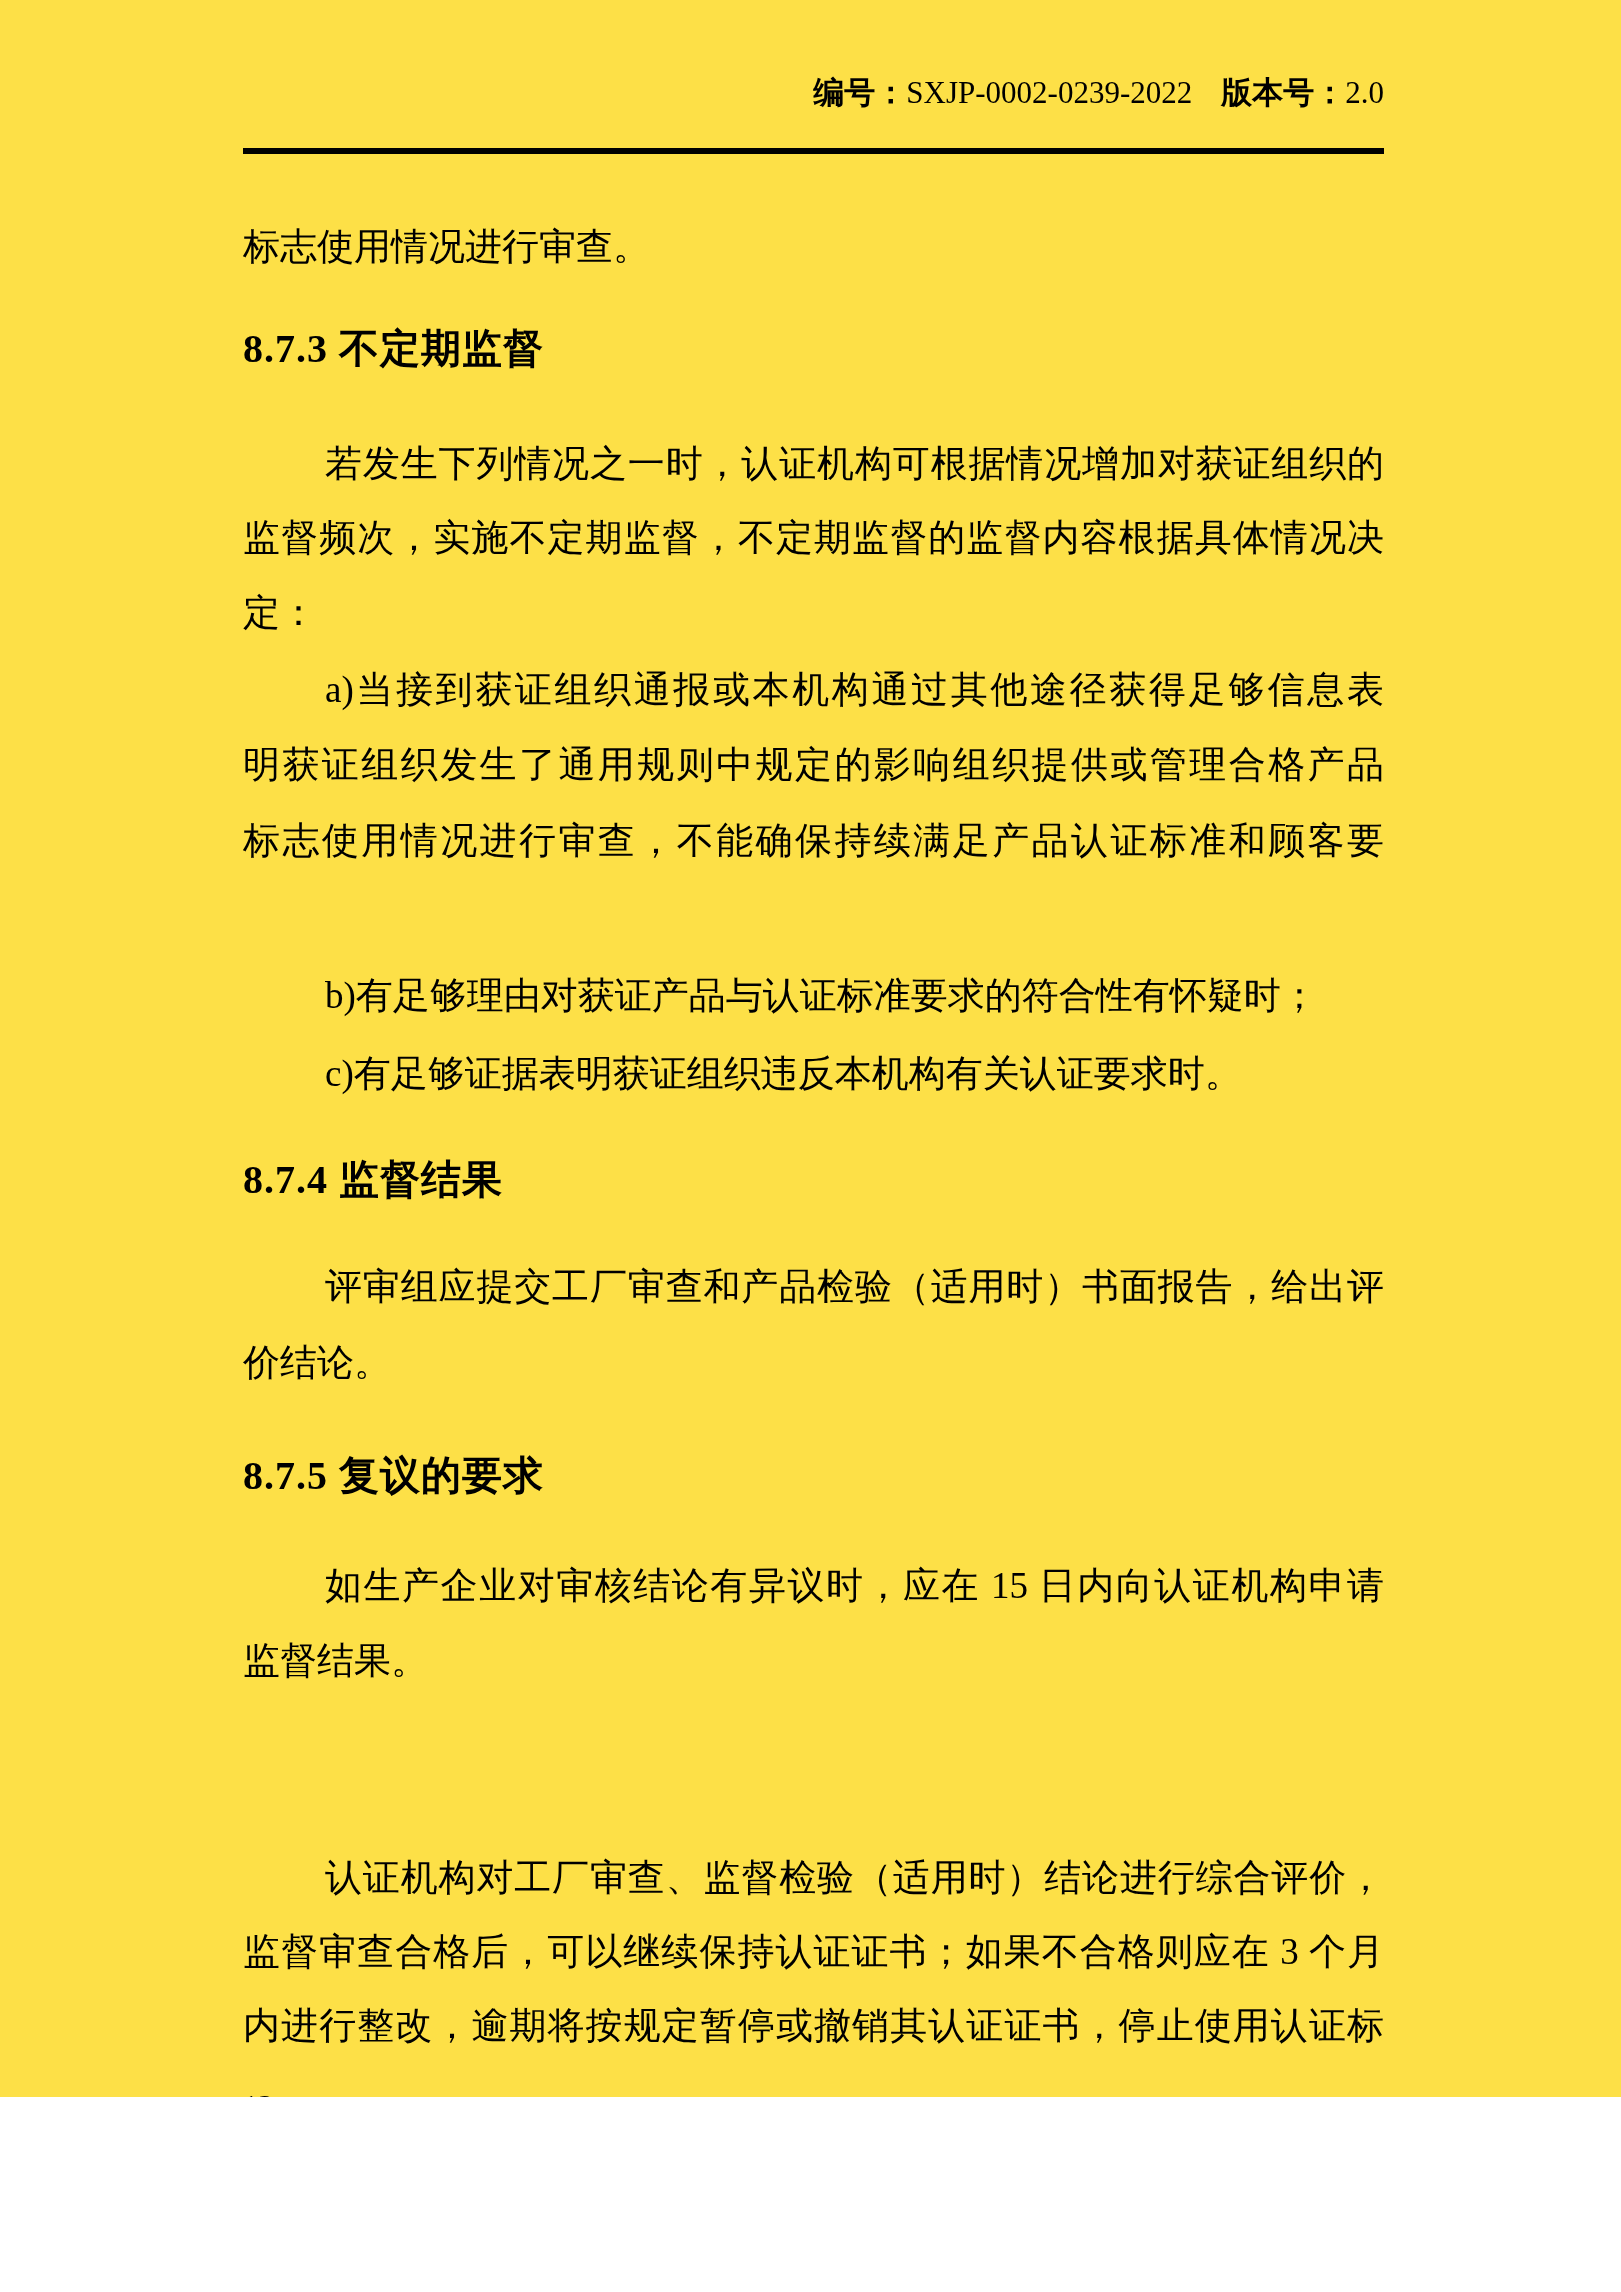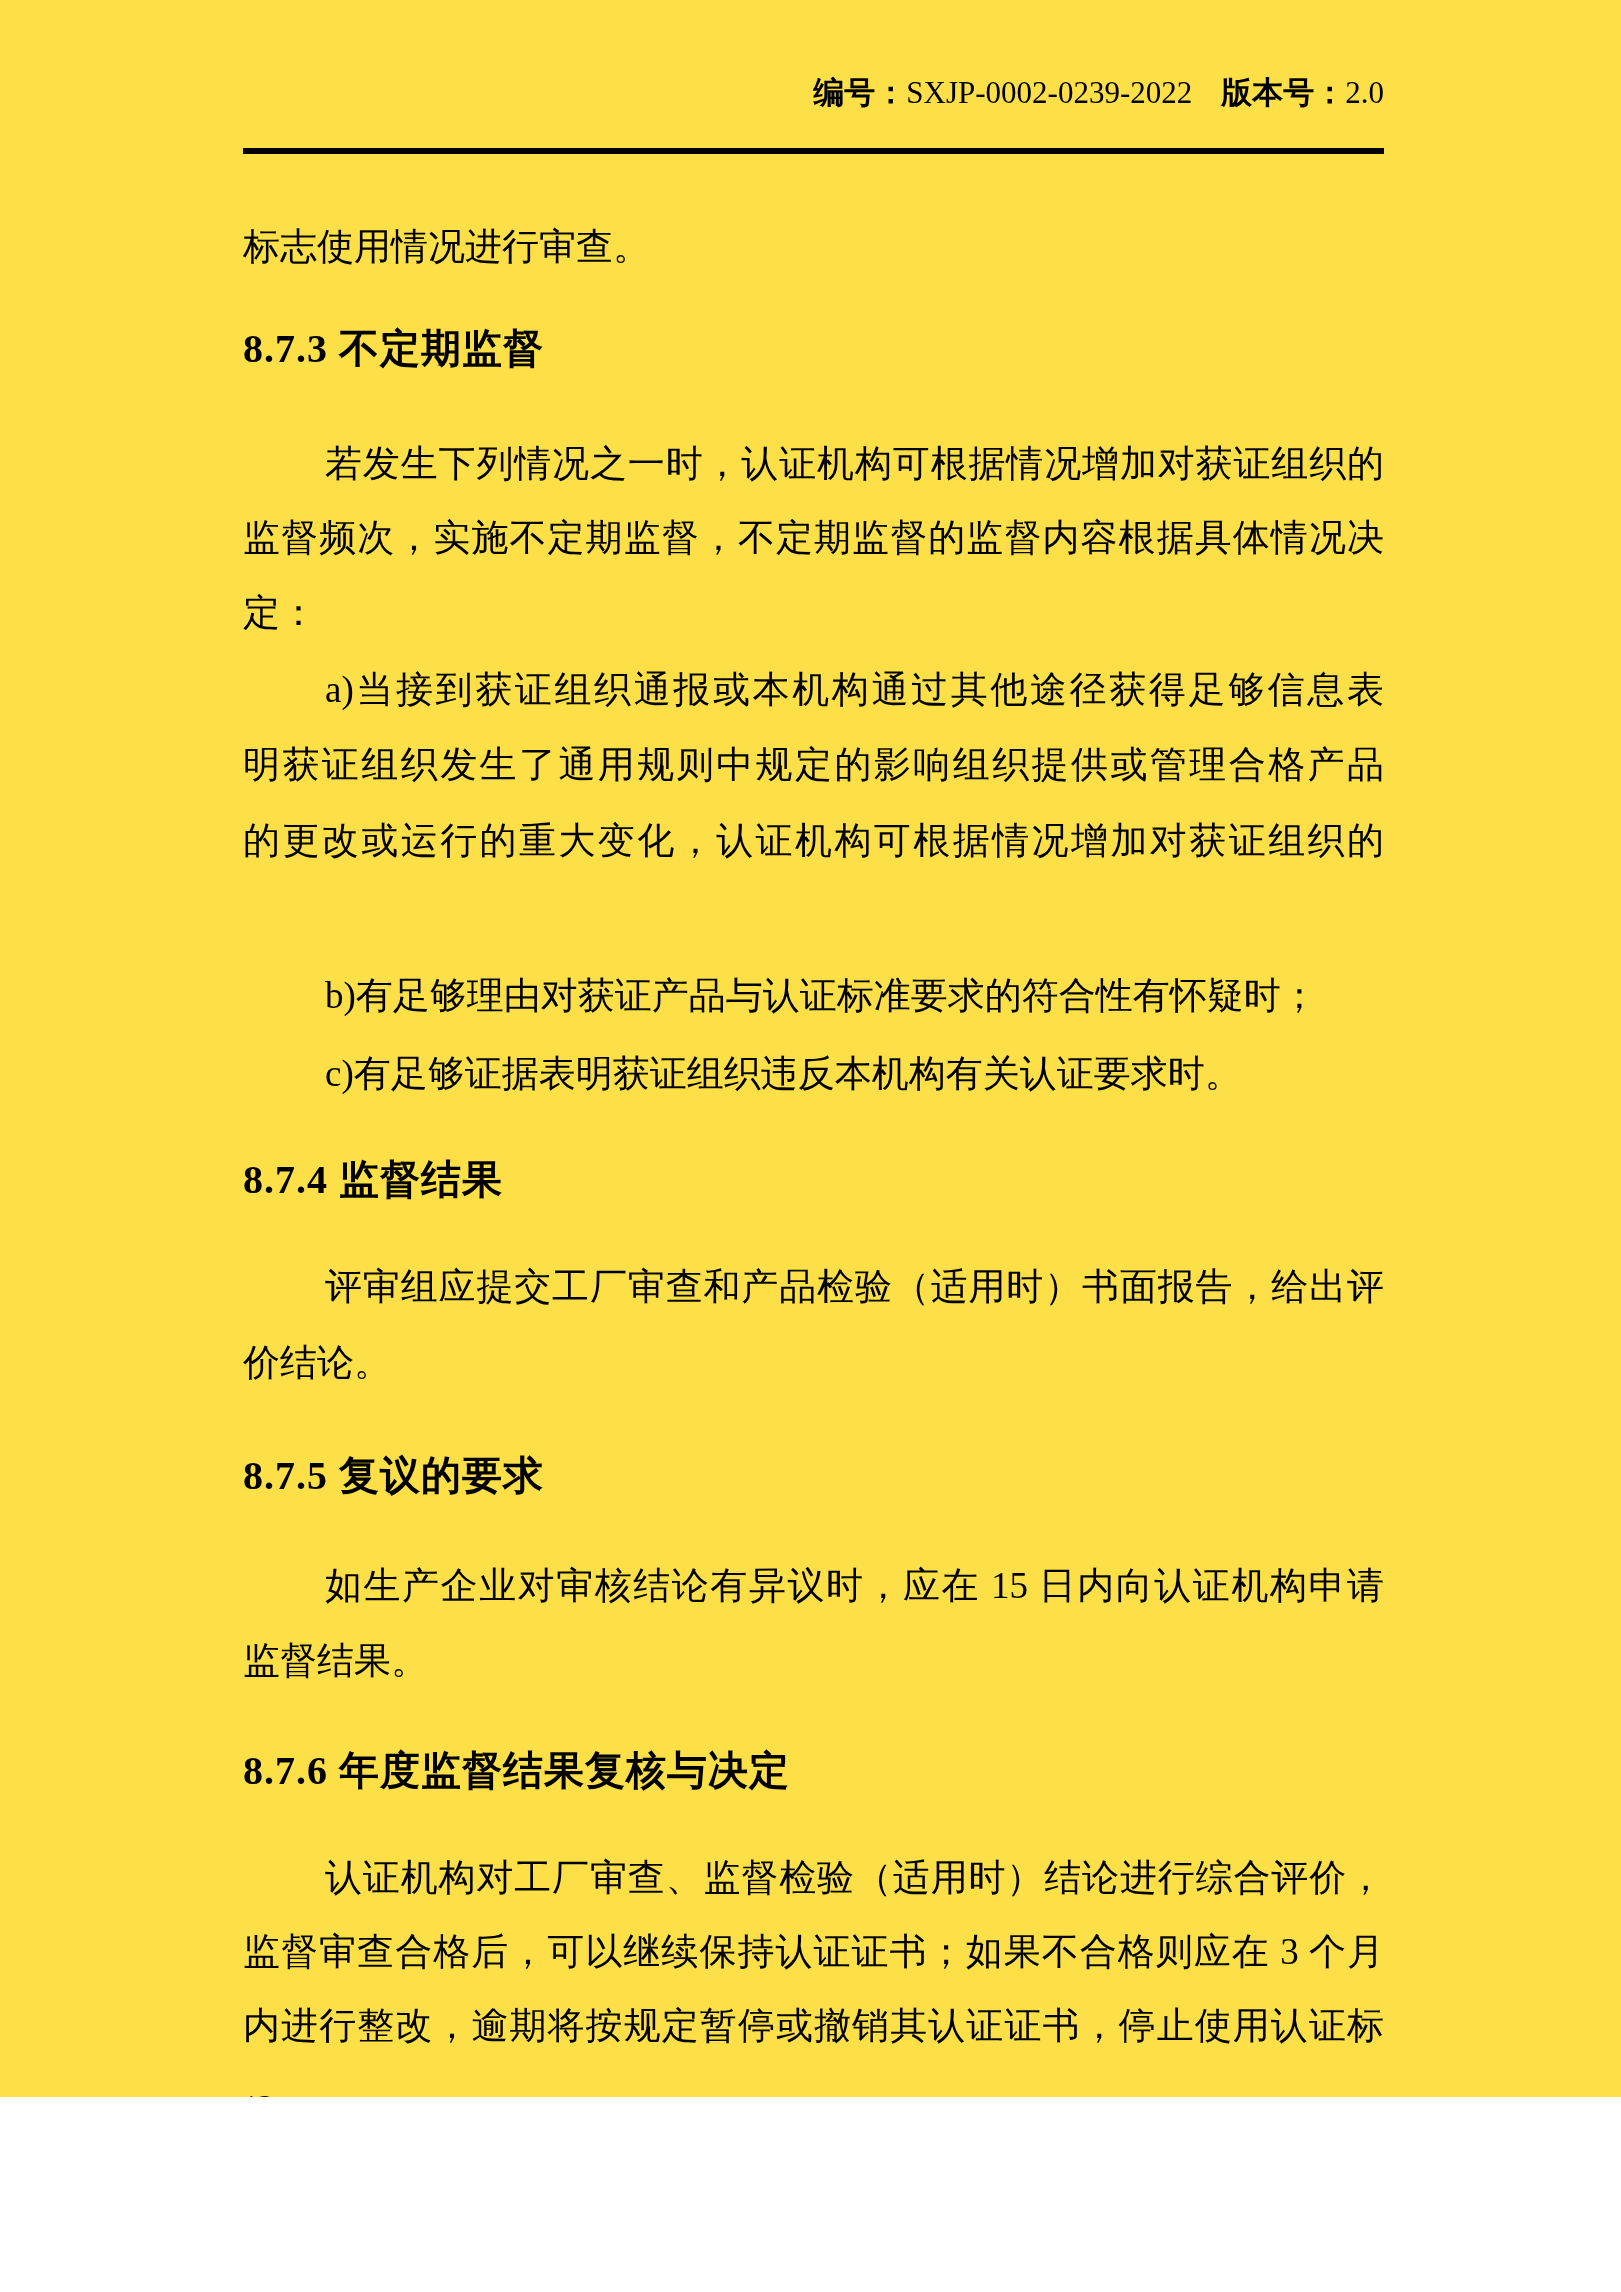--- a/index.html
+++ b/index.html
@@ -83,36 +83,35 @@
   <div class="line" style="top:223px">标志使用情况进行审查。</div>
 
   <div class="line heading" style="top:325px">8.7.3 不定期监督</div>
 
   <div class="line indent full" style="top:440px">若发生下列情况之一时，认证机构可根据情况增加对获证组织的</div>
   <div class="line full" style="top:514px">监督频次，实施不定期监督，不定期监督的监督内容根据具体情况决</div>
   <div class="line" style="top:589px">定：</div>
 
   <div class="line indent full" style="top:666px">a)当接到获证组织通报或本机构通过其他途径获得足够信息表</div>
   <div class="line full" style="top:741px">明获证组织发生了通用规则中规定的影响组织提供或管理合格产品</div>
-  <div class="line full" style="top:817px">的更改或运行的重大变化，认证机构可根据情况增加对获证组织的</div>
+  <div class="line full" style="top:817px">标志使用情况进行审查，不能确保持续满足产品认证标准和顾客要</div>
 
   <div class="line indent" style="top:972px">b)有足够理由对获证产品与认证标准要求的符合性有怀疑时；</div>
   <div class="line indent" style="top:1050px">c)有足够证据表明获证组织违反本机构有关认证要求时。</div>
 
   <div class="line heading" style="top:1156px">8.7.4 监督结果</div>
 
   <div class="line indent full" style="top:1263px">评审组应提交工厂审查和产品检验（适用时）书面报告，给出评</div>
   <div class="line" style="top:1339px">价结论。</div>
 
   <div class="line heading" style="top:1452px">8.7.5 复议的要求</div>
 
   <div class="line indent full" style="top:1562px">如生产企业对审核结论有异议时，应在 15 日内向认证机构申请</div>
   <div class="line" style="top:1637px">监督结果。</div>
 
-  <div class="line heading" style="top:1747px">8.7.6 年度监督结果复核与决定</div>
 
   <div class="line indent full" style="top:1854px">认证机构对工厂审查、监督检验（适用时）结论进行综合评价，</div>
   <div class="line full" style="top:1928px">监督审查合格后，可以继续保持认证证书；如果不合格则应在 3 个月</div>
   <div class="line full" style="top:2002px">内进行整改，逾期将按规定暂停或撤销其认证证书，停止使用认证标</div>
 
   <div class="pageno">13</div>
 
 </div>
 
 

